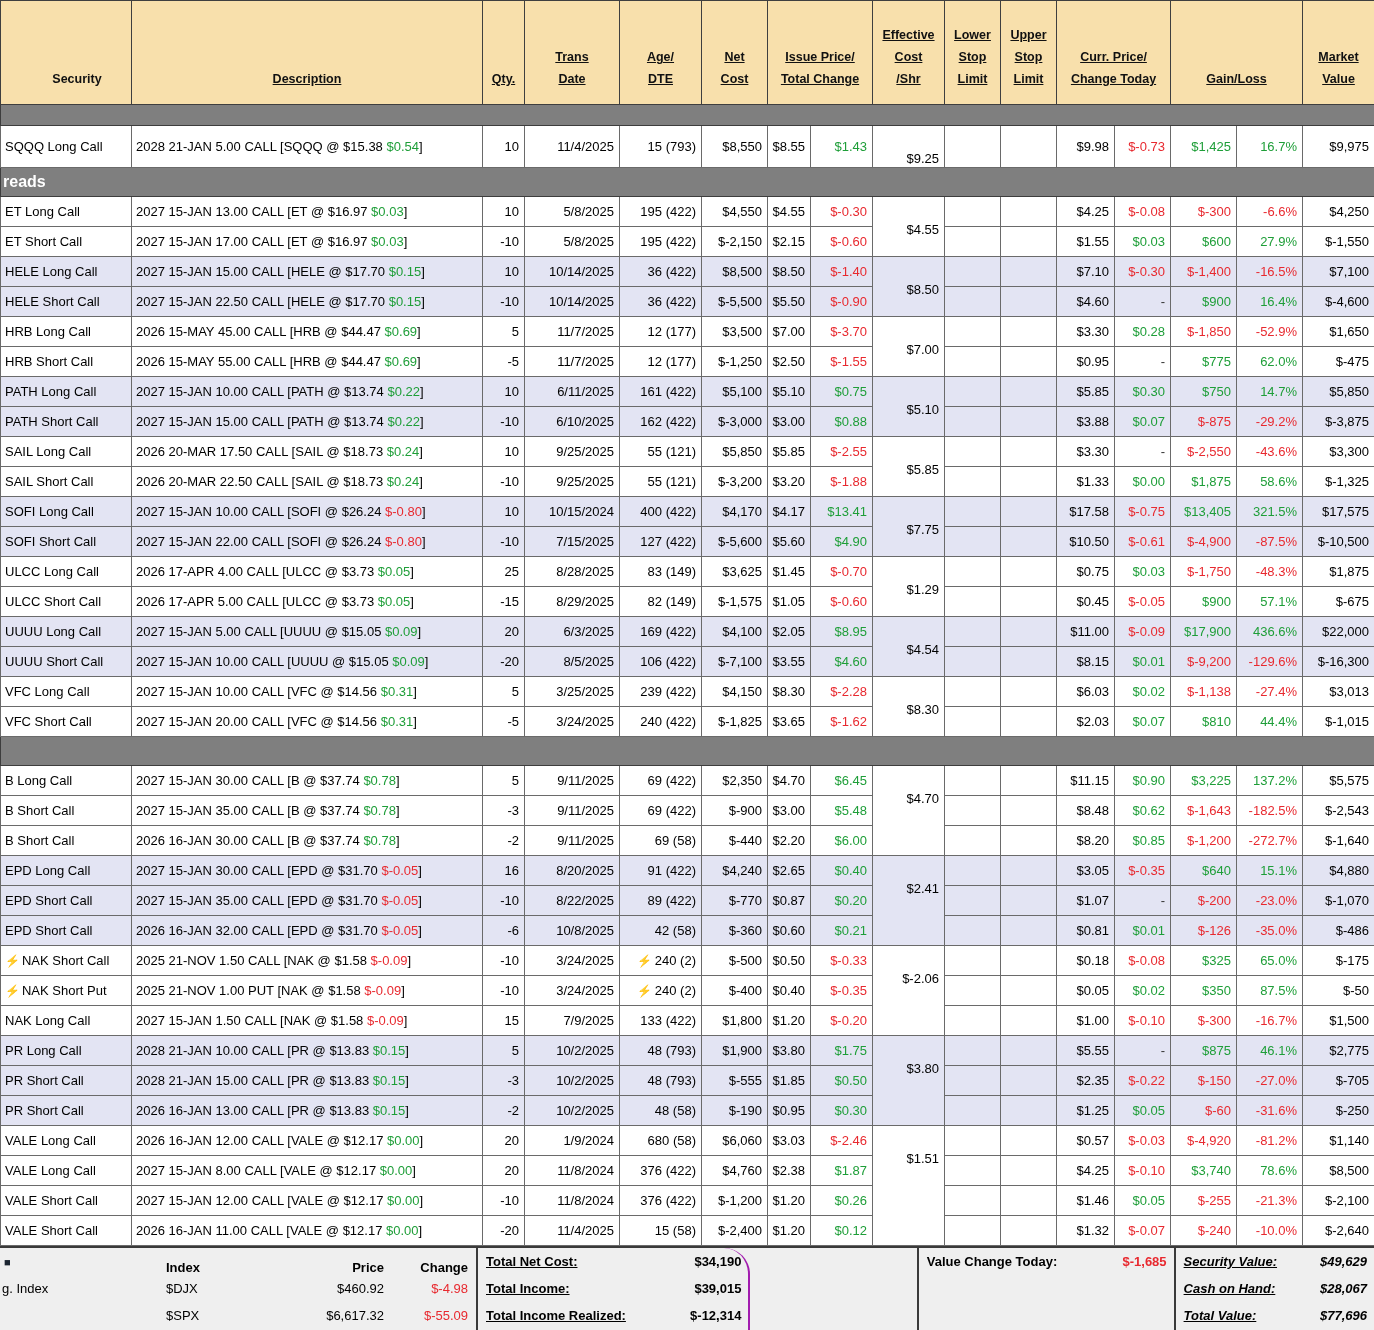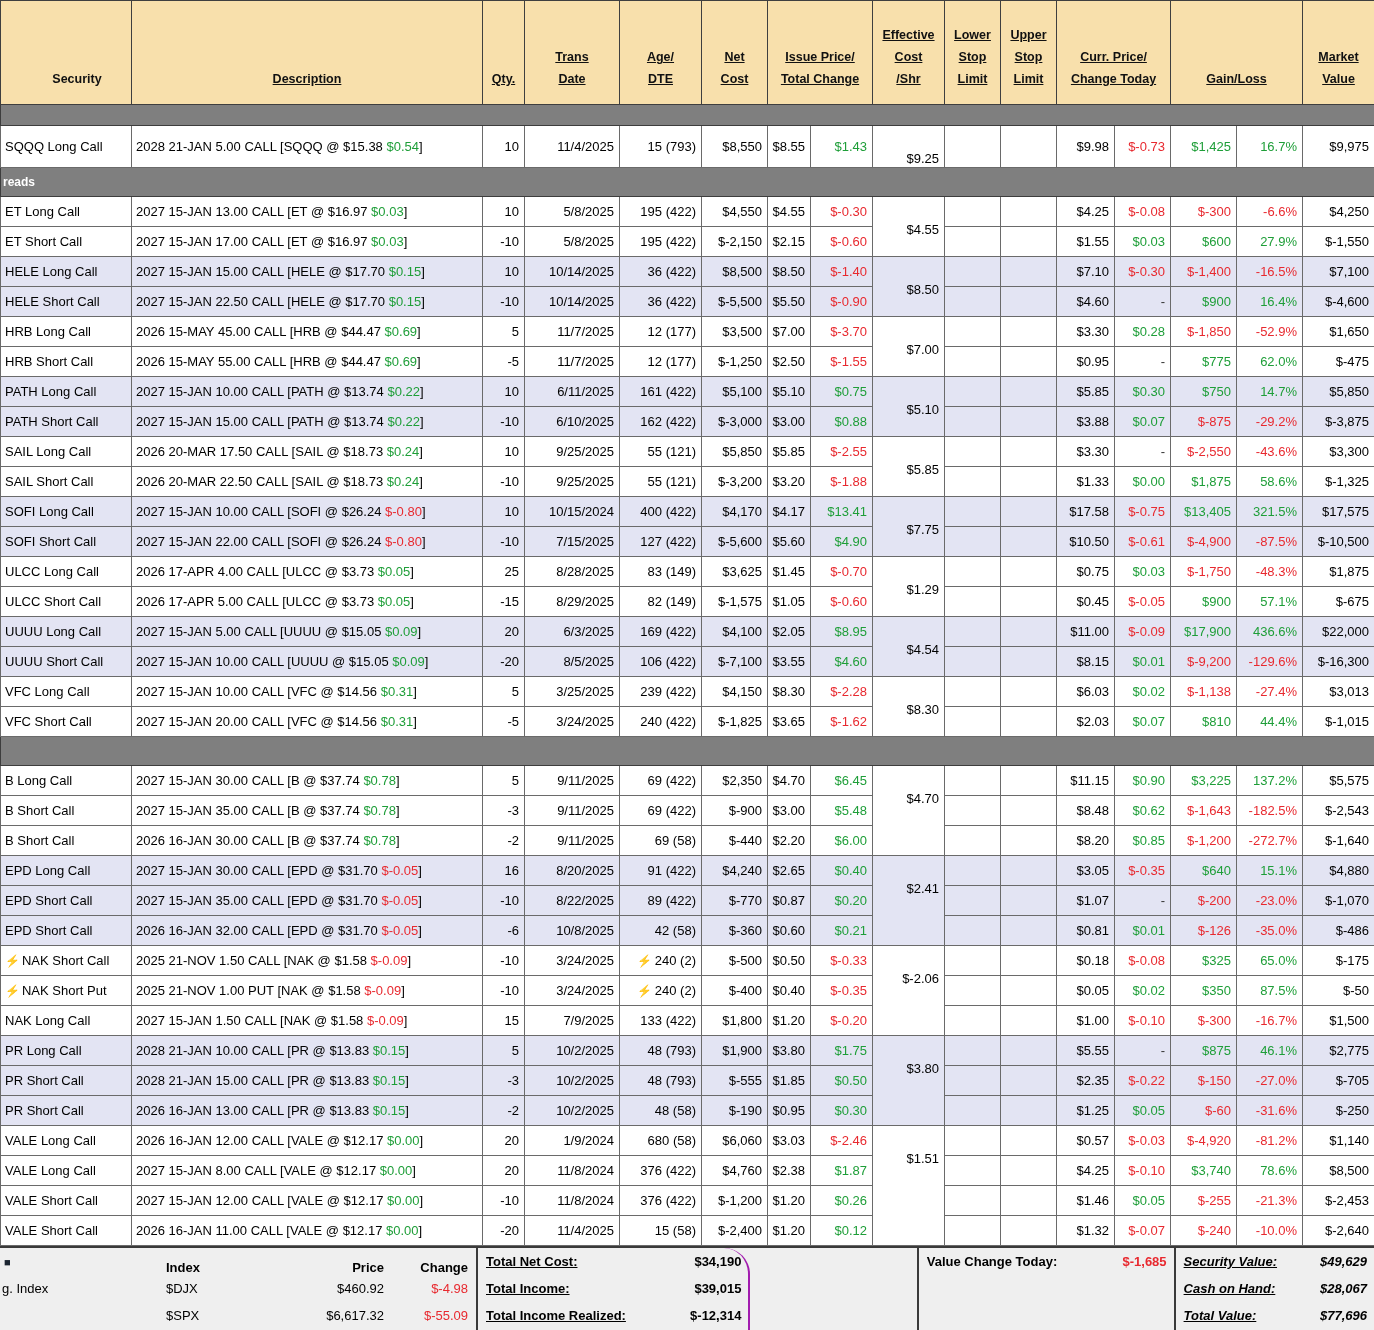--- a/index.html
+++ b/index.html
@@ -4,21 +4,21 @@
 <style>
   html,body{margin:0;padding:0;background:#fff;}
   body{width:1374px;height:1330px;overflow:hidden;font-family:"Liberation Sans",sans-serif;font-size:13px;color:#000;}
   table{border-collapse:collapse;table-layout:fixed;width:1374px;}
   th,td{border:1px solid #6a6a6a;overflow:hidden;white-space:nowrap;box-sizing:border-box;}
   thead th{background:#F8E0AC;font-weight:bold;font-size:12.5px;vertical-align:bottom;padding:0 2px 13px 2px;text-align:center;text-decoration:underline;white-space:pre-line;line-height:1.75;border:1px solid #3f3f3f;height:104px;color:#111;}
   thead th.no-u{text-decoration:none;padding-left:24px;}
   tbody tr{height:30px;border-radius:15px;}
   tbody tr.lav td{background:#E3E4F3;}
   tbody tr.wht td{background:#FFFFFF;}
-  tr.band-row td{background:#7F7F7F;border-color:#3d3d3d;color:#fff;font-weight:bold;font-size:12px;text-align:left;padding-left:2px;}
+  tr.band-row td{background:#7F7F7F;border-color:#3d3d3d;color:#fff;font-weight:bold;font-size:16px;text-align:left;padding-left:2px;}
   td.l{text-align:left;padding-left:4px;}
   td.r{text-align:right;padding-right:5px;}
   td.eff{vertical-align:top;padding-top:25px;}
   .up{color:#1E9E38;}
   .down{color:#E8292F;}
   .dash{color:#333;}
   .bolt{color:#F5A623;font-size:12px;padding-right:2px;}
   
   .footer{display:flex;width:1374px;height:113px;background:#EFEFEF;border-top:2px solid #3a3a3a;border-bottom:3px solid #262626;box-sizing:border-box;}
   .f-block{box-sizing:border-box;height:108px;}
@@ -681,21 +681,21 @@
         <td class="r">376 (422)</td>
         <td class="r">$-1,200</td>
         <td class="r">$1.20</td>
         <td class="r up">$0.26</td>
         <td class="r"></td>
         <td class="r"></td>
         <td class="r">$1.46</td>
         <td class="r up">$0.05</td>
         <td class="r down">$-255</td>
         <td class="r down">-21.3%</td>
-        <td class="r">$-2,453</td>
+        <td class="r">$-2,100</td>
       </tr>
       <tr class="wht">
         <td class="l">VALE Short Call</td>
         <td class="l">2026 16-JAN 11.00 CALL [VALE @ $12.17 <span class="up">$0.00</span>]</td>
         <td class="r">-20</td>
         <td class="r">11/4/2025</td>
         <td class="r">15 (58)</td>
         <td class="r">$-2,400</td>
         <td class="r">$1.20</td>
         <td class="r up">$0.12</td>

